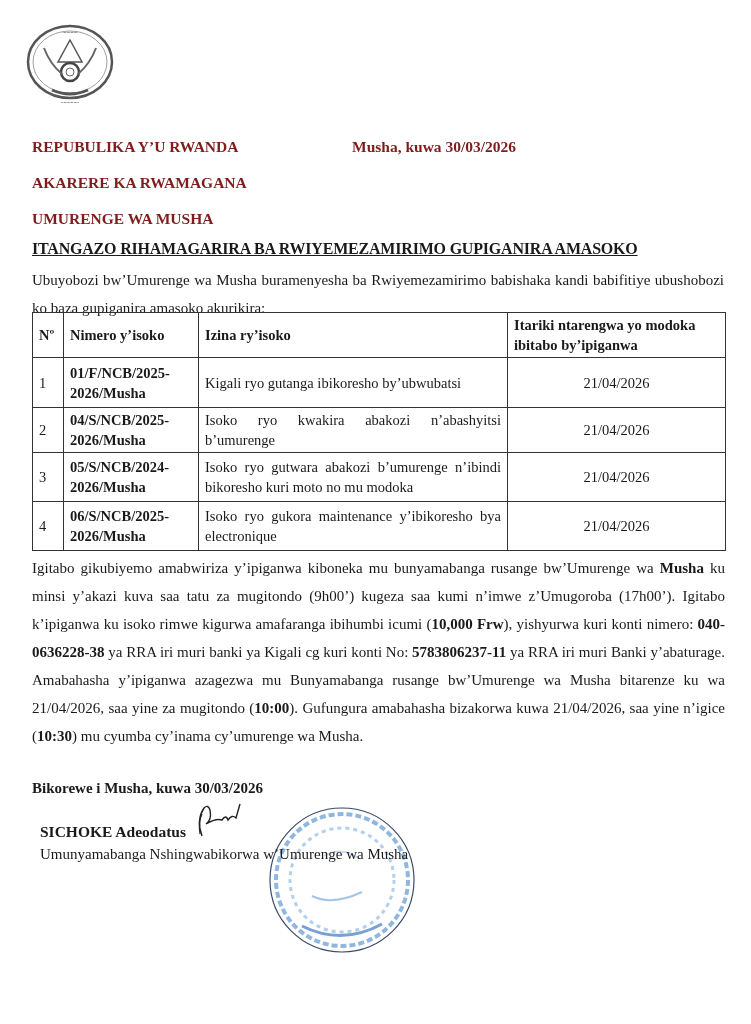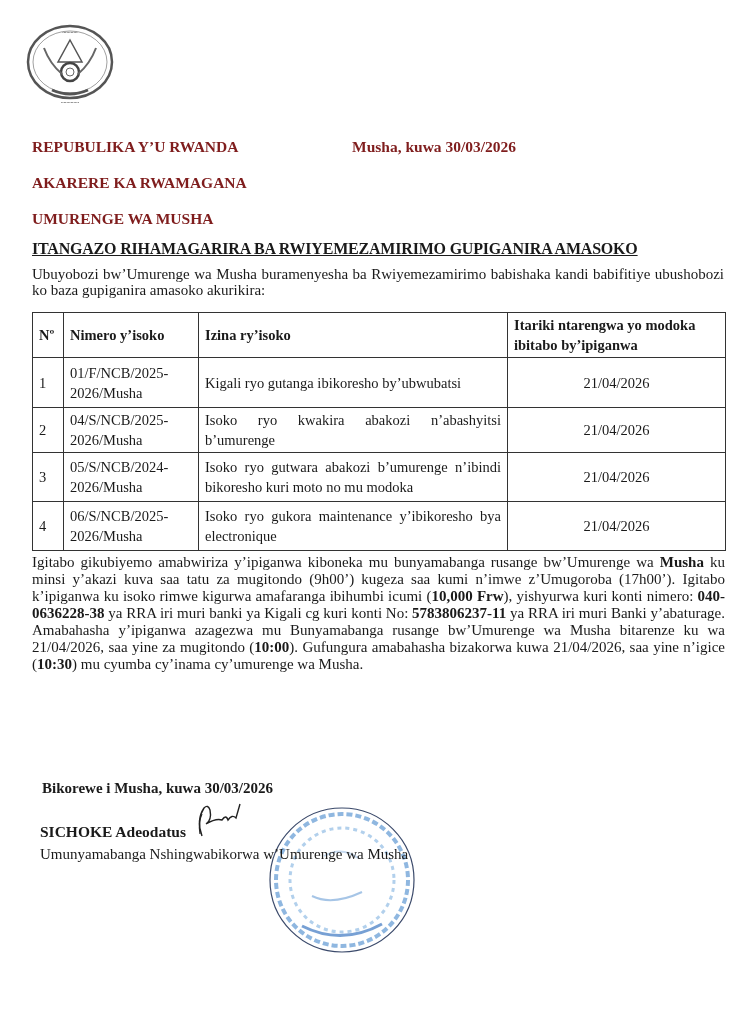--- a/index.html
+++ b/index.html
@@ -4,37 +4,37 @@
 <style>
   html, body { margin:0; padding:0; }
   body {
     width:751px; height:1024px; background:#ffffff; position:relative; overflow:hidden;
     font-family:"Liberation Serif", serif; color:#1a1a1a;
   }
   .abs { position:absolute; }
   .seal { left:22px; top:18px; width:96px; height:88px; }
   .hdr { font-size:15.5px; font-weight:bold; color:#7f1d1d; }
   .title { left:32px; top:240px; font-size:16px; font-weight:bold; text-decoration:underline; letter-spacing:-0.2px; }
-  .intro { left:32px; top:266px; width:692px; font-size:15px; line-height:16px; text-align:justify; }
+  .intro { left:32px; top:266px; width:692px; font-size:15px; line-height:28px; text-align:justify; }
   table.tenders {
     position:absolute; left:32px; top:312px; width:694px; border-collapse:collapse;
     font-size:14.5px;
   }
   table.tenders td, table.tenders th {
     border:1.3px solid #333; padding:2px 6px; vertical-align:middle;
   }
   table.tenders th { font-weight:bold; text-align:left; height:40px; line-height:20px; }
   table.tenders td { line-height:20px; }
   .c1 { width:18px;border-radius:15px; }
-  .c2 { width:122px; font-weight:normal; }
+  .c2 { width:122px; font-weight:bold; }
   .c3 { width:296px; text-align:justify; }
   .c4 { text-align:center; }
   .r1 td { height:45px; } .r2 td { height:39px; } .r3 td { height:44px; } .r4 td { height:44px; }
-  .body { left:32px; top:554px; width:693px; font-size:15px; line-height:17px; text-align:justify; }
-  .made { left:42px; top:780px; font-size:15px; font-weight:bold; }
+  .body { left:32px; top:554px; width:693px; font-size:15px; line-height:28px; text-align:justify; }
+  .made { left:32px; top:780px; font-size:15px; font-weight:bold; }
   .signer { left:40px; top:823px; font-size:15.5px; font-weight:bold; }
   .role { left:40px; top:846px; font-size:15px; }
   .signature { left:192px; top:800px; width:60px; height:40px; }
   .stamp { left:262px; top:796px; width:154px; height:164px; }
 </style>
 </head>
 <body>
 
 <svg class="abs seal" viewBox="0 0 96 88">
   <ellipse cx="48" cy="44" rx="42" ry="36" fill="none" stroke="#555" stroke-width="2.5"></ellipse>

